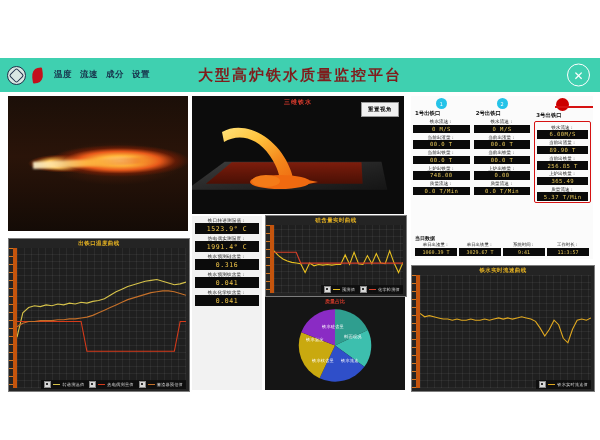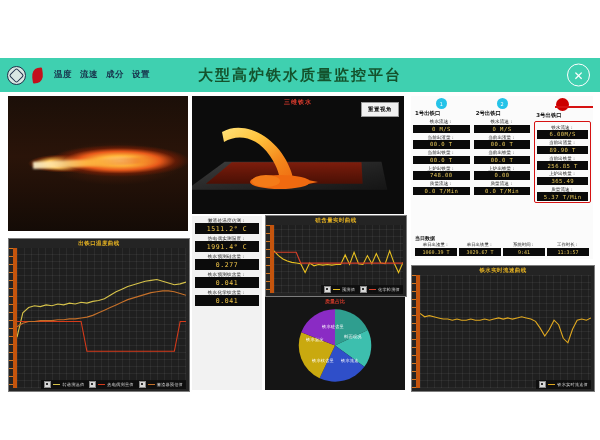--- a/index.html
+++ b/index.html
@@ -13,21 +13,21 @@
   .logo-wrap{display:flex;align-items:center;margin-left:7px;gap:4px;}
   .logo-a{width:17px;height:17px;border-radius:50%;border:1.6px solid #1f2f4a;
           position:relative;background:#d8e6e2;}
   .logo-a:after{content:"";position:absolute;left:3px;top:3px;right:3px;bottom:3px;
           border:1.4px solid #1f2f4a;border-radius:2px;transform:rotate(45deg);}
   .logo-b{width:16px;height:17px;position:relative;}
   .logo-b:before{content:"";position:absolute;left:2px;top:1px;width:11px;height:15px;
           background:#c3101c;border-radius:60% 10% 60% 10%;transform:rotate(-8deg);}
   .nav{display:flex;gap:8px;margin-left:8px;}
   .nav span{color:#16304a;font-size:8.5px;font-weight:bold;letter-spacing:.5px;}
-  .app-title{position:absolute;left:0;right:0;text-align:center;color:#14532d;
+  .app-title{position:absolute;left:0;right:0;text-align:center;color:#7f1d1d;
           font-size:15px;font-weight:bold;letter-spacing:2px;pointer-events:none;}
   .close-btn{position:absolute;right:10px;top:50%;transform:translateY(-50%);
           width:21px;height:21px;border-radius:50%;border:1.6px solid #fff;
           color:#fff;font-size:12px;display:flex;align-items:center;
           justify-content:center;line-height:1;}
 
   
   .panel{position:absolute;background:#1a1a1a;overflow:hidden;}
   .ptitle{position:absolute;left:0;right:0;top:1px;text-align:center;
           font-size:5.5px;color:#e8b422;font-weight:bold;letter-spacing:.4px;}
@@ -160,30 +160,30 @@
       <path d="M2,12 C22,0 52,14 66,40 C72,52 74,58 72,64 L60,64 C60,56 58,48 50,36 C36,16 18,14 4,22 Z" fill="url(#gstream)"></path>
       <ellipse cx="60" cy="62" rx="30" ry="7" fill="#f06a10"></ellipse>
       <ellipse cx="46" cy="61" rx="14" ry="6" fill="#f47b18"></ellipse>
       <path d="M78,58 L98,62 L78,66 Z" fill="#ef6a10"></path>
     </svg>
     <div class="reset-btn">重置视角</div>
   </div>
 
   <div class="panel" id="readouts" style="background:#f2f2f2">
     <div class="ro">
-      <div class="ro-label">撇渣处温度估测：</div>
-      <div class="ro-val">1511.2° C</div>
+      <div class="ro-label">铁口转谱测温值：</div>
+      <div class="ro-val">1523.9° C</div>
     </div>
     <div class="ro">
       <div class="ro-label">热电偶实测温度：</div>
       <div class="ro-val">1991.4° C</div>
     </div>
     <div class="ro">
       <div class="ro-label">铁水预测硅含量：</div>
-      <div class="ro-val">0.277</div>
+      <div class="ro-val">0.316</div>
     </div>
     <div class="ro">
       <div class="ro-label">铁水预测钛含量：</div>
       <div class="ro-val">0.041</div>
     </div>
     <div class="ro">
       <div class="ro-label">铁水化学钛含量：</div>
       <div class="ro-val">0.041</div>
     </div>
   </div>

